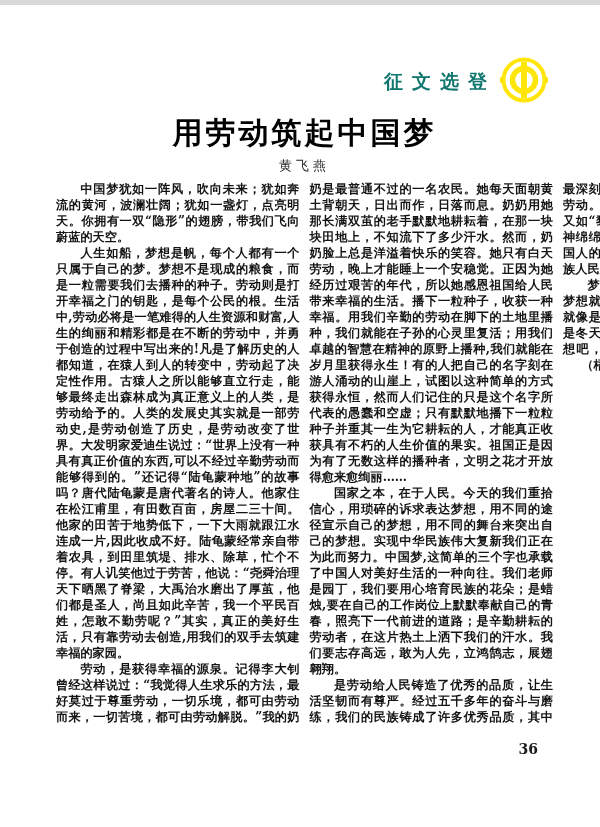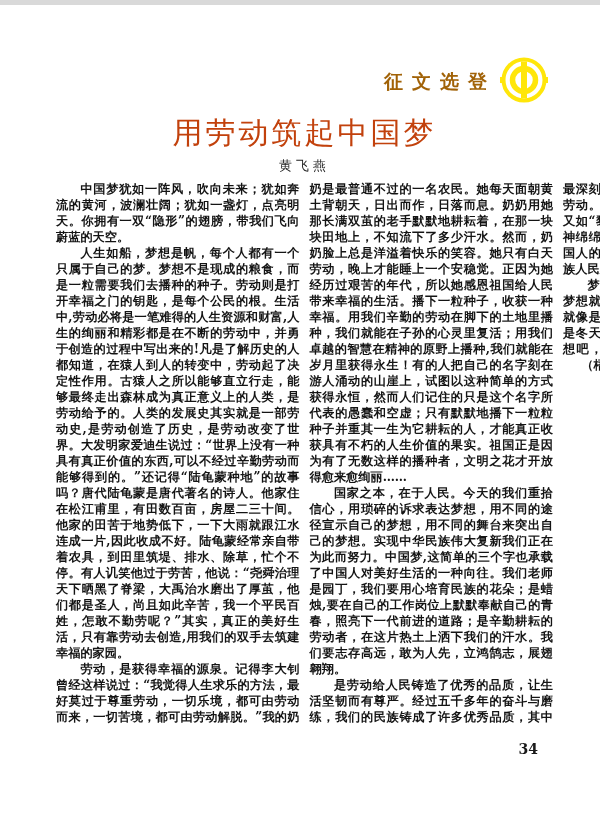--- a/index.html
+++ b/index.html
@@ -16,32 +16,32 @@
     width:100%;height:5px;
     background:#d9d9d9;
   }
   .header-badge{
     position:absolute;top:56px;right:52px;
     display:flex;align-items:center;
   }
   .badge-label{
     font-size:19px;font-weight:bold;
     letter-spacing:9px;
-    color:#a16207;
+    color:#0f766e;
     font-family:"DejaVu Serif","Liberation Serif",serif;
     white-space:nowrap;
     transform:translateY(2px);
   }
   .emblem{width:48px;height:48px;margin-left:4px;}
   .title{
     position:absolute;top:113px;left:56px;width:497px;
     text-align:center;
-    font-size:30px;font-weight:normal;
+    font-size:30px;font-weight:bold;
     letter-spacing:3px;
-    color:#c2410c;
+    color:#000000;
   }
   .author{
     position:absolute;top:157px;left:56px;width:497px;
     text-align:center;
     font-size:13px;font-weight:normal;
     letter-spacing:4px;
     color:#1a1a1a;
   }
   .article-body{
     position:absolute;top:181px;left:56px;
@@ -94,15 +94,15 @@
 
   <div class="article-body">
     <p>中国梦犹如一阵风，吹向未来；犹如奔流的黄河，波澜壮阔；犹如一盏灯，点亮明天。你拥有一双“隐形”的翅膀，带我们飞向蔚蓝的天空。</p>
     <p>人生如船，梦想是帆，每个人都有一个只属于自己的梦。梦想不是现成的粮食，而是一粒需要我们去播种的种子。劳动则是打开幸福之门的钥匙，是每个公民的根。生活中,劳动必将是一笔难得的人生资源和财富,人生的绚丽和精彩都是在不断的劳动中，并勇于创造的过程中写出来的!凡是了解历史的人都知道，在猿人到人的转变中，劳动起了决定性作用。古猿人之所以能够直立行走，能够最终走出森林成为真正意义上的人类，是劳动给予的。人类的发展史其实就是一部劳动史,是劳动创造了历史，是劳动改变了世界。大发明家爱迪生说过：“世界上没有一种具有真正价值的东西,可以不经过辛勤劳动而能够得到的。”还记得“陆龟蒙种地”的故事吗？唐代陆龟蒙是唐代著名的诗人。他家住在松江甫里，有田数百亩，房屋二三十间。他家的田苦于地势低下，一下大雨就跟江水连成一片,因此收成不好。陆龟蒙经常亲自带着农具，到田里筑堤、排水、除草，忙个不停。有人讥笑他过于劳苦，他说：“尧舜治理天下晒黑了脊梁，大禹治水磨出了厚茧，他们都是圣人，尚且如此辛苦，我一个平民百姓，怎敢不勤劳呢？”其实，真正的美好生活，只有靠劳动去创造,用我们的双手去筑建幸福的家园。</p>
     <p>劳动，是获得幸福的源泉。记得李大钊曾经这样说过：“我觉得人生求乐的方法，最好莫过于尊重劳动，一切乐境，都可由劳动而来，一切苦境，都可由劳动解脱。”我的奶奶是最普通不过的一名农民。她每天面朝黄土背朝天，日出而作，日落而息。奶奶用她那长满双茧的老手默默地耕耘着，在那一块块田地上，不知流下了多少汗水。然而，奶奶脸上总是洋溢着快乐的笑容。她只有白天劳动，晚上才能睡上一个安稳觉。正因为她经历过艰苦的年代，所以她感恩祖国给人民带来幸福的生活。播下一粒种子，收获一种幸福。用我们辛勤的劳动在脚下的土地里播种，我们就能在子孙的心灵里复活；用我们卓越的智慧在精神的原野上播种,我们就能在岁月里获得永生！有的人把自己的名字刻在游人涌动的山崖上，试图以这种简单的方式获得永恒，然而人们记住的只是这个名字所代表的愚蠢和空虚；只有默默地播下一粒粒种子并重其一生为它耕耘的人，才能真正收获具有不朽的人生价值的果实。祖国正是因为有了无数这样的播种者，文明之花才开放得愈来愈绚丽……</p>
     <p>国家之本，在于人民。今天的我们重拾信心，用琐碎的诉求表达梦想，用不同的途径宣示自己的梦想，用不同的舞台来突出自己的梦想。实现中华民族伟大复新我们正在为此而努力。中国梦,这简单的三个字也承载了中国人对美好生活的一种向往。我们老师是园丁，我们要用心培育民族的花朵；是蜡烛,要在自己的工作岗位上默默奉献自己的青春，照亮下一代前进的道路；是辛勤耕耘的劳动者，在这片热土上洒下我们的汗水。我们要志存高远，敢为人先，立鸿鹄志，展翅翱翔。</p>
     <p>是劳动给人民铸造了优秀的品质，让生活坚韧而有尊严。经过五千多年的奋斗与磨练，我们的民族铸成了许多优秀品质，其中最深刻也是最重要的莫过于勤奋劳动，热爱劳动。以勤劳俭朴为荣、以不劳而获为耻。又如“黎明即起，洒扫庭除”，等等。这些精神绵绵不断、经久不衰、延续至今，成为中国人的鲜明的内在素质，更成为引领全国各族人民走向更加美好幸福生活的“导师”。</p>
     <p><span>梦想就像是春天，孕育着希望的生命；梦想就像是夏天，开出了希望的花朵；梦想就像是秋天，收获了希望的果实；梦想就像是冬天，埋下了希望的种子。放飞我们的梦想吧，用我们的劳动筑起我们的中国梦！</span><span class="school">（梧州市新兴二路小学）</span></p>
   </div>
 
-  <div class="page-number">34</div>
+  <div class="page-number">36</div>
 
 </div>
 
 </body></html>

